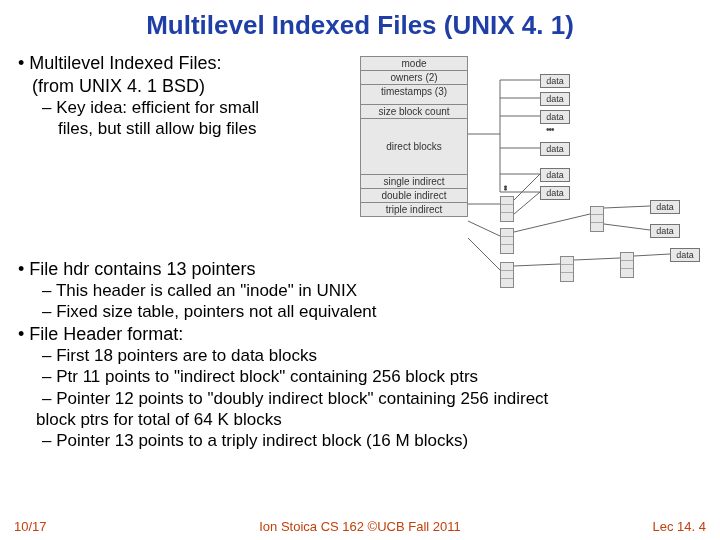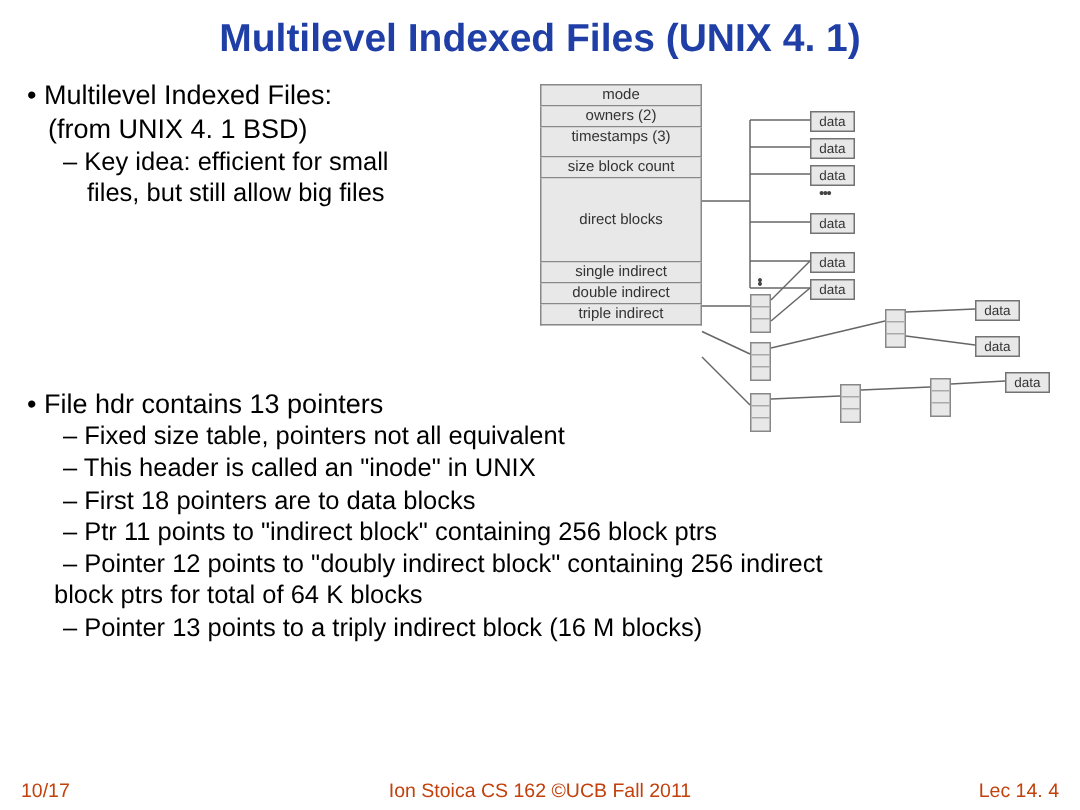--- a/index.html
+++ b/index.html
@@ -38,22 +38,23 @@
 
   <div class="content">
     <div class="b1 bullet1">Multilevel Indexed Files:</div>
     <div class="b1" style="margin-left:14px">(from UNIX 4. 1 BSD)</div>
     <div class="b2 dash">Key idea: efficient for small</div>
     <div class="b2" style="margin-left:40px">files, but still allow big files</div>
 
     <div style="height:118px"></div>
 
     <div class="b1 bullet1">File hdr contains 13 pointers</div>
+    <div class="b2 dash">This header is called an "inode" in UNIX</div>
     <div class="b2 dash">Fixed size table, pointers not all equivalent</div>
-    <div class="b2 dash">This header is called an "inode" in UNIX</div>
+    <div class="b1 bullet1">File Header format:</div>
     <div class="b2 dash">First 18 pointers are to data blocks</div>
     <div class="b2 dash">Ptr 11 points to "indirect block" containing 256 block ptrs</div>
     <div class="b2 dash">Pointer 12 points to "doubly indirect block" containing 256 indirect</div>
     <div class="b3">block ptrs for total of 64 K blocks</div>
     <div class="b2 dash">Pointer 13 points to a triply indirect block (16 M blocks)</div>
   </div>
 
   <div class="diagram">
     <div class="inode">
       <div class="cell">mode</div>

